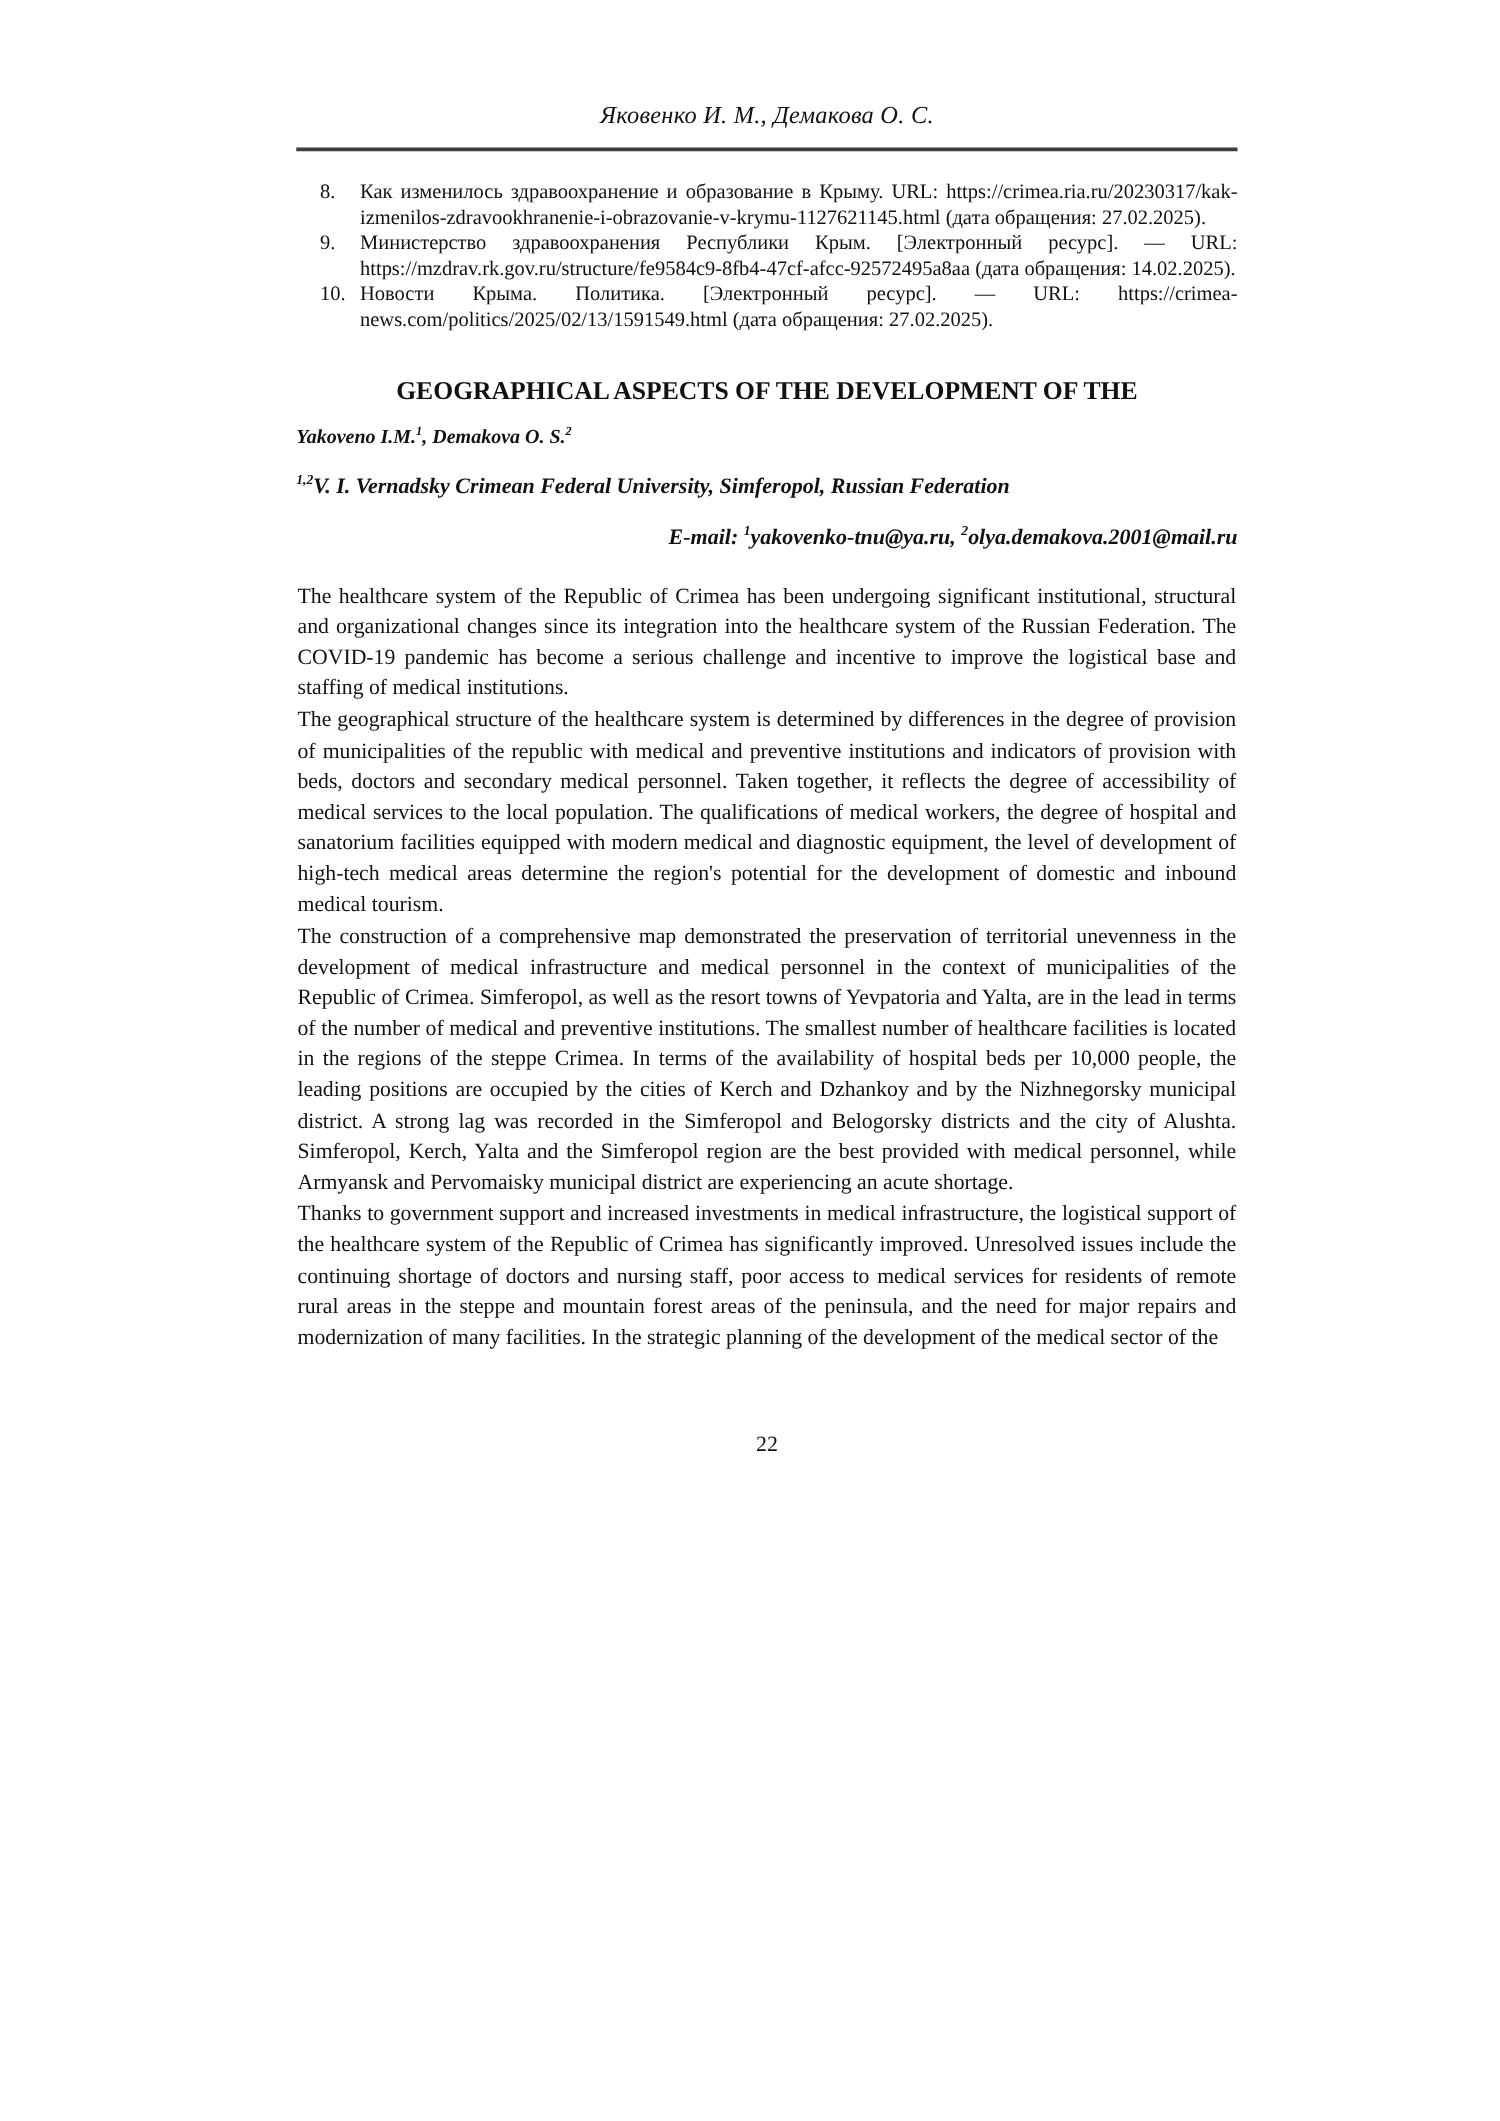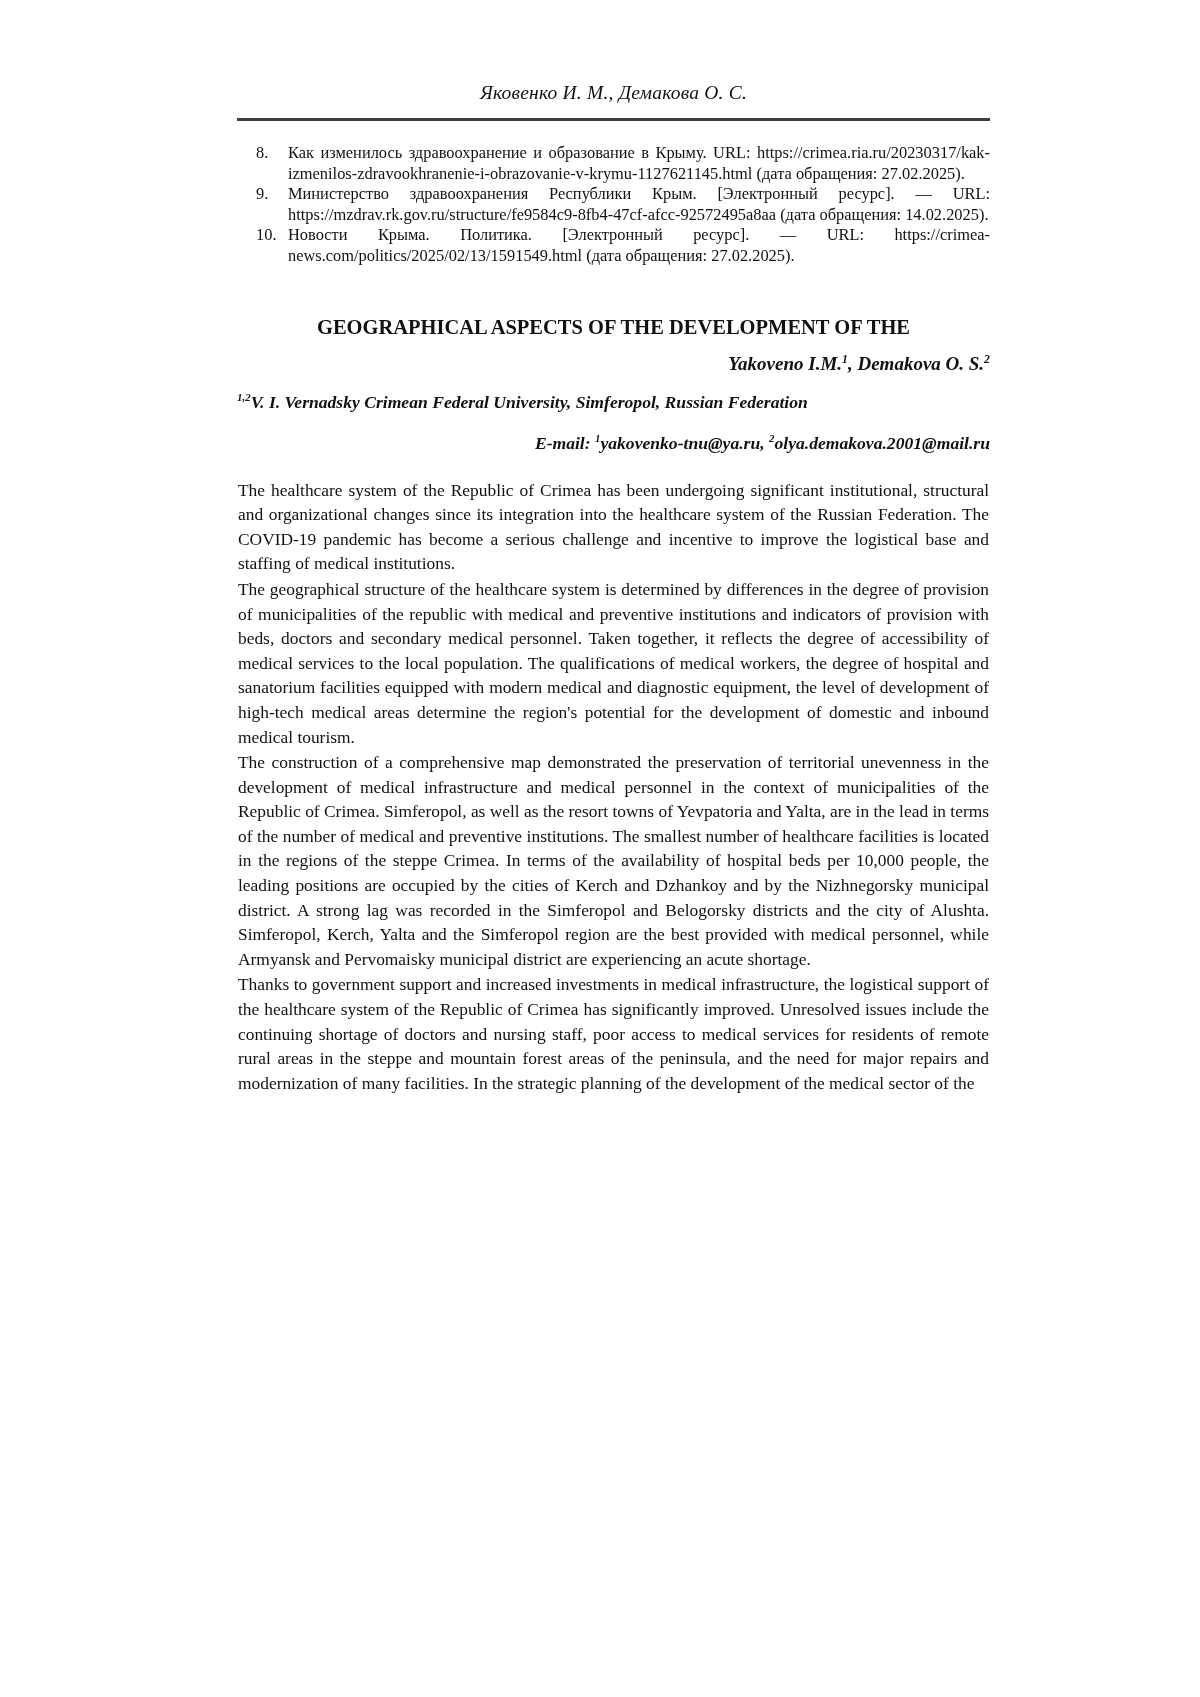--- a/index.html
+++ b/index.html
@@ -45,32 +45,32 @@
     position: relative;
     padding-left: 51px;
     text-align: justify;
   }
   .ref-num {
     position: absolute;
     left: 19px;
     top: 0;
   }
   .title-block {
-    margin-top: 42px;
+    margin-top: 28px;
     text-align: center;
     font-weight: bold;
     font-size: 20.5px;
     line-height: 36px;
   }
   .authors-line {
     margin-top: 5px;
-    text-align: right;
+    text-align: left;
     font-weight: bold;
     font-style: italic;
-    font-size: 19px;
+    font-size: 16px;
     line-height: 28px;
   }
   .affiliation-line {
     margin-top: 12px;
     font-weight: bold;
     font-style: italic;
     font-size: 17.6px;
     line-height: 24px;
   }
   .email-line {
@@ -137,14 +137,15 @@
 
   <div class="email-line"><span>E-mail: </span><sup>1</sup><span>yakovenko-tnu@ya.ru</span><span>, </span><sup>2</sup><span>olya.demakova.2001@mail.ru</span></div>
 
   <div class="body-text">
     <p>The healthcare system of the Republic of Crimea has been undergoing significant institutional, structural and organizational changes since its integration into the healthcare system of the Russian Federation. The COVID-19 pandemic has become a serious challenge and incentive to improve the logistical base and staffing of medical institutions.</p>
     <p>The geographical structure of the healthcare system is determined by differences in the degree of provision of municipalities of the republic with medical and preventive institutions and indicators of provision with beds, doctors and secondary medical personnel. Taken together, it reflects the degree of accessibility of medical services to the local population. The qualifications of medical workers, the degree of hospital and sanatorium facilities equipped with modern medical and diagnostic equipment, the level of development of high-tech medical areas determine the region's potential for the development of domestic and inbound medical tourism.</p>
     <p>The construction of a comprehensive map demonstrated the preservation of territorial unevenness in the development of medical infrastructure and medical personnel in the context of municipalities of the Republic of Crimea. Simferopol, as well as the resort towns of Yevpatoria and Yalta, are in the lead in terms of the number of medical and preventive institutions. The smallest number of healthcare facilities is located in the regions of the steppe Crimea. In terms of the availability of hospital beds per 10,000 people, the leading positions are occupied by the cities of Kerch and Dzhankoy and by the Nizhnegorsky municipal district. A strong lag was recorded in the Simferopol and Belogorsky districts and the city of Alushta. Simferopol, Kerch, Yalta and the Simferopol region are the best provided with medical personnel, while Armyansk and Pervomaisky municipal district are experiencing an acute shortage.</p>
     <p>Thanks to government support and increased investments in medical infrastructure, the logistical support of the healthcare system of the Republic of Crimea has significantly improved. Unresolved issues include the continuing shortage of doctors and nursing staff, poor access to medical services for residents of remote rural areas in the steppe and mountain forest areas of the peninsula, and the need for major repairs and modernization of many facilities. In the strategic planning of the development of the medical sector of the</p>
   </div>
 
+  <div class="page-number">22</div>
 
 </div>
 
 </body></html>

